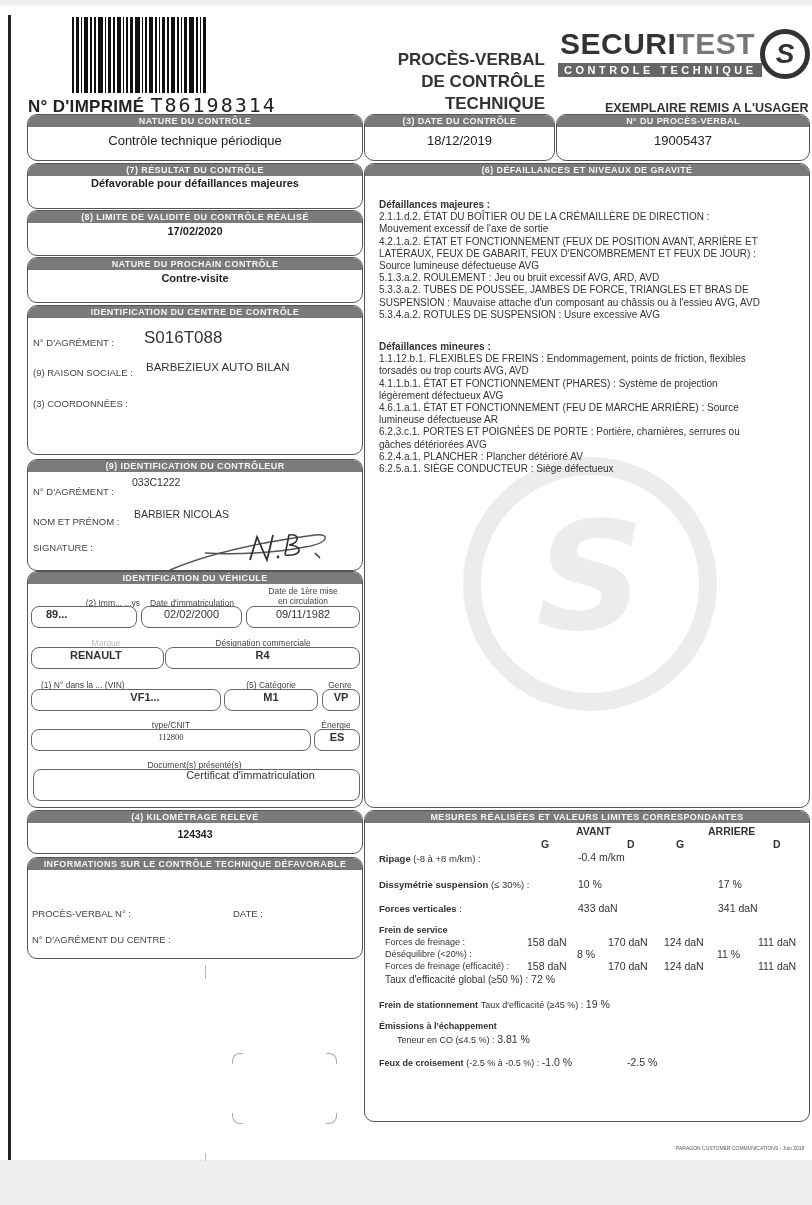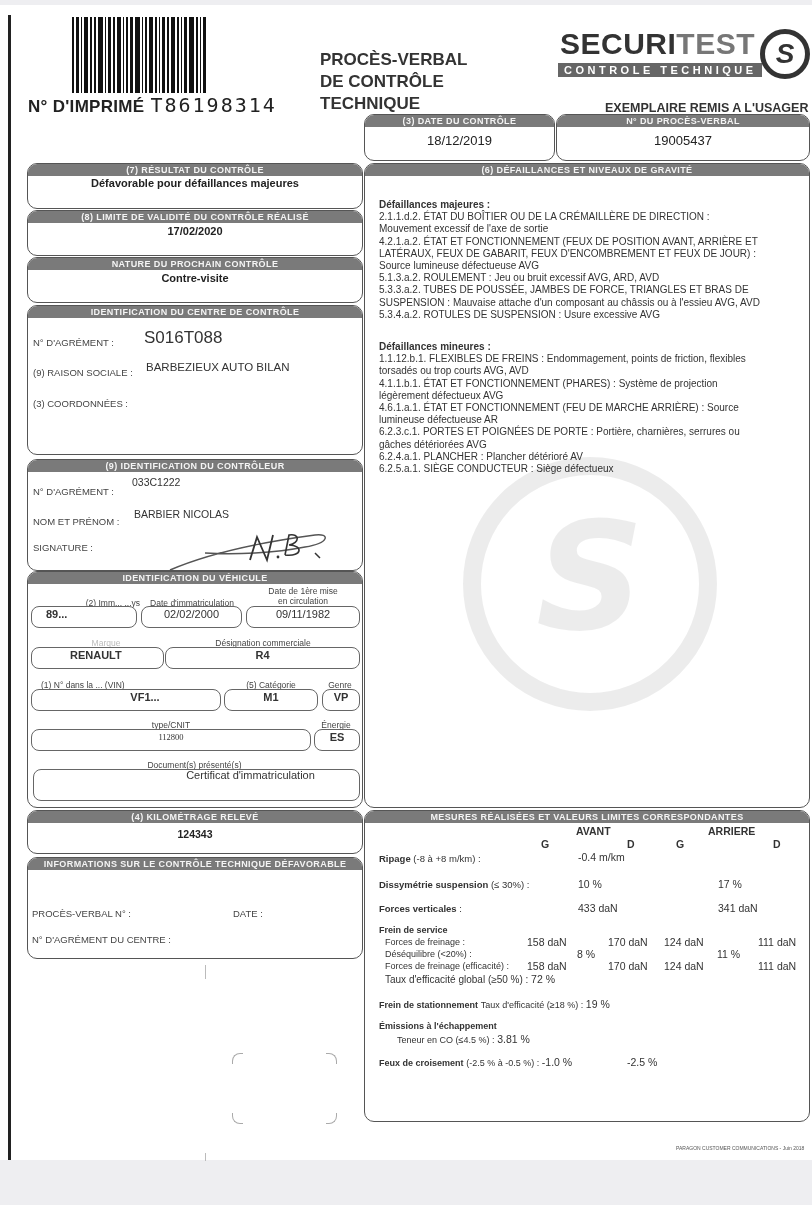--- a/index.html
+++ b/index.html
@@ -3,21 +3,21 @@
 <meta charset="utf-8">
 <style>
   html,body{margin:0;padding:0;}
   body{width:812px;height:1205px;background:#eeeef1;position:relative;overflow:hidden;font-family:"Liberation Sans",sans-serif;color:#222;}
   .page{position:absolute;left:0;top:5px;width:812px;height:1155px;background:#fff;}
   .leftbar{position:absolute;left:8px;top:10px;width:3px;height:1145px;background:#222;}
   .barcode{position:absolute;left:72px;top:12px;width:150px;height:76px;display:flex;align-items:stretch;gap:0;}
   .barcode span{display:block;background:#111;margin-right:2px;}
   .imprime{position:absolute;left:28px;top:88px;font-weight:bold;font-size:17px;letter-spacing:0.3px;}
   .imprime .num{font-family:"DejaVu Sans Mono",monospace;font-size:20px;letter-spacing:2px;font-weight:normal;margin-left:6px;}
-  .title{position:absolute;left:320px;top:44px;width:225px;text-align:left;font-weight:bold;font-size:17px;line-height:22px;color:#333;}
+  .title{position:absolute;left:320px;top:44px;width:225px;text-align:right;font-weight:bold;font-size:17px;line-height:22px;color:#333;}
   .logo{position:absolute;left:555px;top:22px;width:255px;height:55px;}
   .logo .word{position:absolute;left:5px;top:0;font-weight:bold;font-size:30px;letter-spacing:0.5px;color:#333;}
   .logo .word .light{color:#777;}
   .logo .band{position:absolute;left:3px;top:36px;width:198px;height:14px;background:#666;color:#fff;font-size:11px;font-weight:bold;letter-spacing:3.5px;line-height:14px;padding-left:6px;}
   .logo .circle{position:absolute;left:205px;top:2px;width:40px;height:40px;border:5px solid #333;border-radius:50%;font-weight:bold;font-style:italic;font-size:28px;line-height:40px;text-align:center;color:#333;}
   .exemplaire{position:absolute;left:605px;top:96px;font-weight:bold;font-size:12.5px;color:#333;}
   .box{position:absolute;border:1.5px solid #555;border-radius:10px;background:#fff;overflow:hidden;}
   .box .hdr{background:#7a7a7a;color:#f4f4f4;font-size:9px;font-weight:bold;text-align:center;height:12px;line-height:12px;letter-spacing:0.4px;}
   .val{text-align:center;font-size:13px;}
   .valb{text-align:center;font-size:11px;font-weight:bold;}
@@ -84,20 +84,24 @@
   </div>
 
   <div class="logo">
     <div class="word"><span>SECURI</span><span class="light">TEST</span></div>
     <div class="band">CONTROLE TECHNIQUE</div>
     <div class="circle">S</div>
   </div>
 
   <div class="exemplaire">EXEMPLAIRE REMIS A L'USAGER</div>
 
+  <div class="box" style="left:27px;top:109px;width:334px;height:45px;">
+    <div class="hdr">NATURE DU CONTRÔLE</div>
+    <div class="val" style="margin-top:6px">Contrôle technique périodique</div>
+  </div>
   <div class="box" style="left:364px;top:109px;width:189px;height:45px;">
     <div class="hdr">(3) DATE DU CONTRÔLE</div>
     <div class="val" style="margin-top:6px">18/12/2019</div>
   </div>
   <div class="box" style="left:556px;top:109px;width:252px;height:45px;">
     <div class="hdr">N° DU PROCÈS-VERBAL</div>
     <div class="val" style="margin-top:6px">19005437</div>
   </div>
 
   <div class="box" style="left:27px;top:158px;width:334px;height:44px;">
@@ -264,21 +268,21 @@
     <div class="m" style="left:352px;top:137px;font-size:10.5px">11 %</div>
 
     <div class="m" style="left:20px;top:150px;font-size:9px">Forces de freinage (efficacité) :</div>
     <div class="m" style="left:162px;top:149px;font-size:10.5px">158 daN</div>
     <div class="m" style="left:243px;top:149px;font-size:10.5px">170 daN</div>
     <div class="m" style="left:299px;top:149px;font-size:10.5px">124 daN</div>
     <div class="m" style="left:393px;top:149px;font-size:10.5px">111 daN</div>
 
     <div class="m" style="left:20px;top:162px"><span style="font-size:10px">Taux d'efficacité global (≥50 %) :</span> <span style="font-size:10.5px">72 %</span></div>
 
-    <div class="m" style="left:14px;top:187px"><span class="mb" style="font-size:9px">Frein de stationnement</span> <span style="font-size:9px">Taux d'efficacité (≥18 %) :</span> <span style="font-size:10.5px">19 %</span></div>
+    <div class="m" style="left:14px;top:187px"><span class="mb" style="font-size:9px">Frein de stationnement</span> <span style="font-size:9px">Taux d'efficacité (≥45 %) :</span> <span style="font-size:10.5px">19 %</span></div>
 
     <div class="m mb" style="left:14px;top:210px;font-size:9px">Émissions à l'échappement</div>
     <div class="m" style="left:32px;top:222px"><span style="font-size:9px">Teneur en CO (≤4.5 %) :</span> <span style="font-size:10.5px">3.81 %</span></div>
 
     <div class="m" style="left:14px;top:245px"><span class="mb" style="font-size:9px">Feux de croisement</span> <span style="font-size:9px">(-2.5 % à -0.5 %) :</span> <span style="font-size:10.5px">-1.0 %</span></div>
     <div class="m" style="left:262px;top:245px;font-size:10.5px">-2.5 %</div>
   </div>
 
   <svg class="sig" width="170" height="50" viewBox="0 0 170 50">
     <path d="M5 45 C40 30, 90 18, 150 10 C165 8, 165 18, 140 22 C110 28, 70 30, 40 28" fill="none" stroke="#555" stroke-width="1.4"></path>

